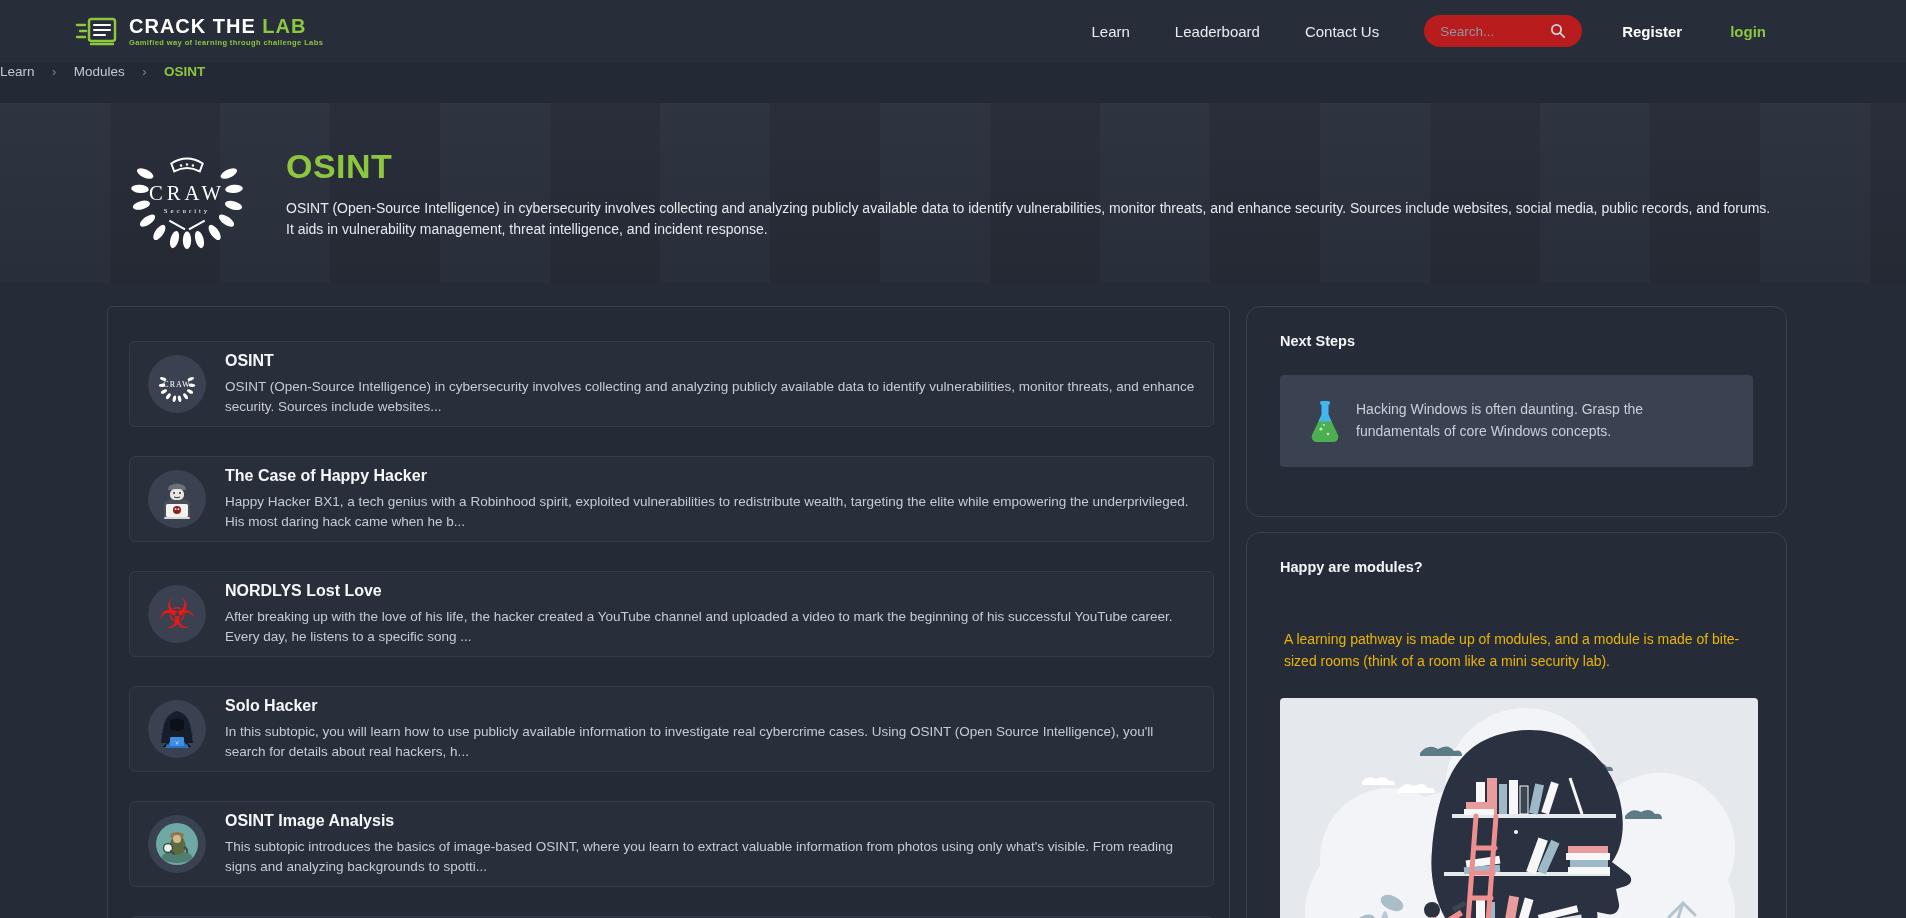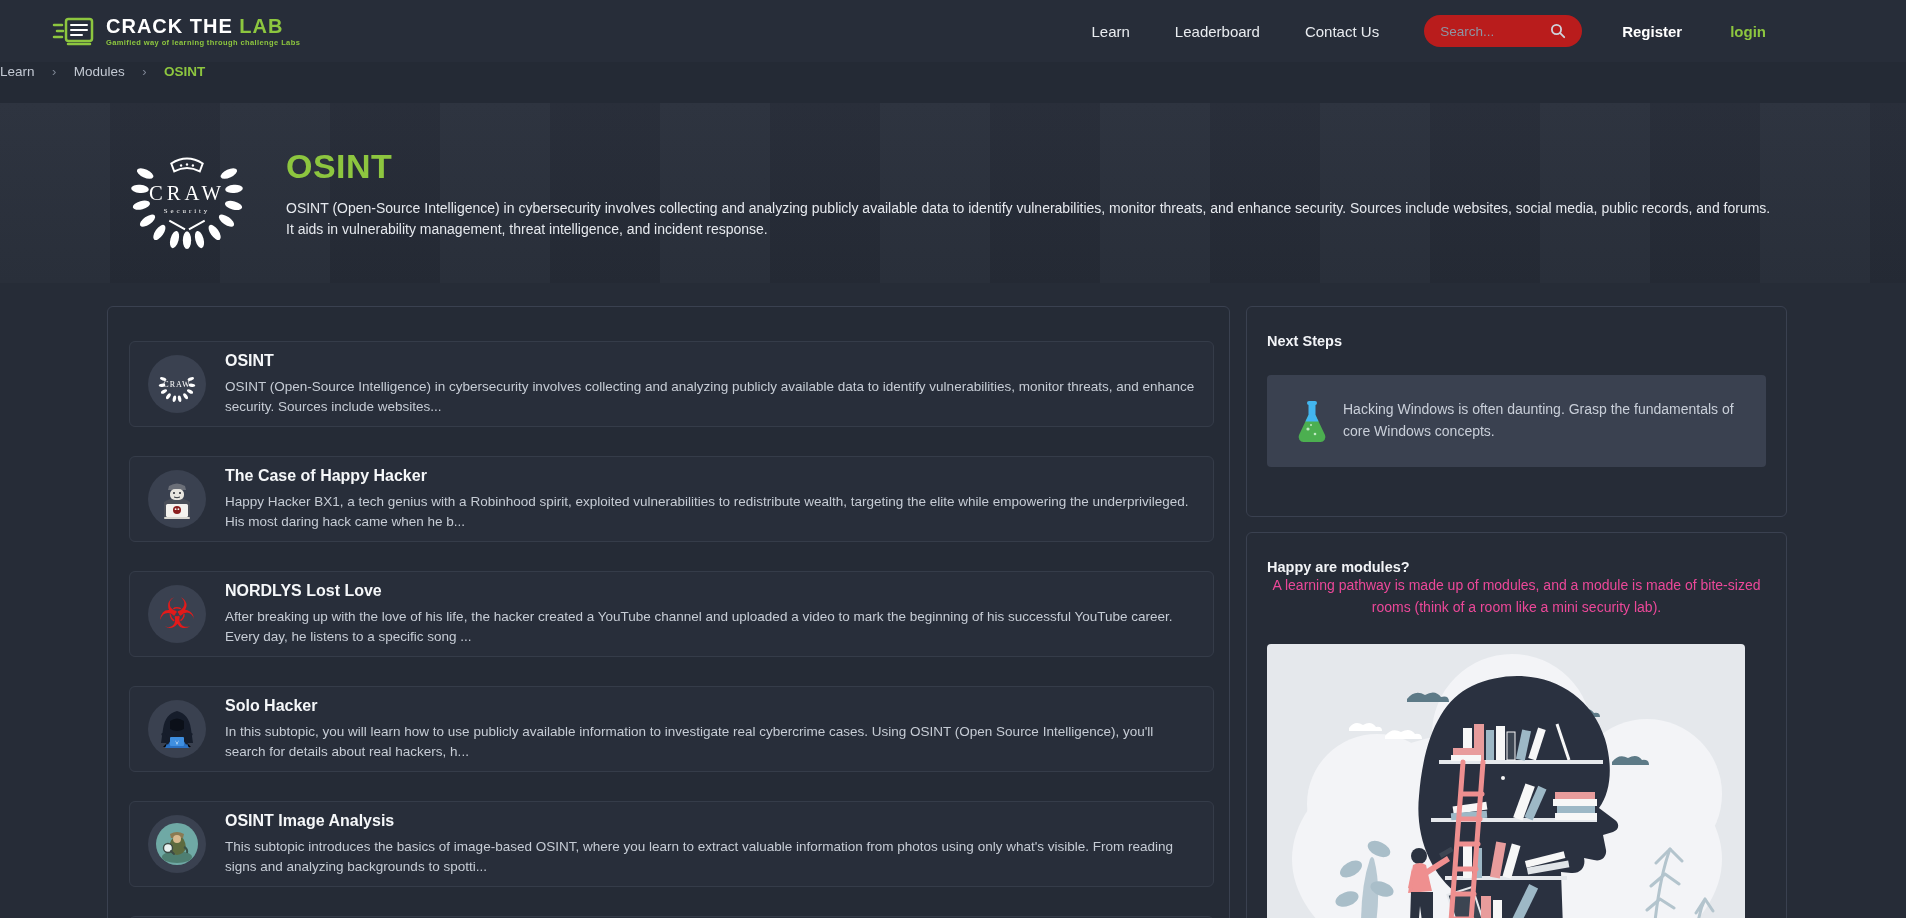--- a/index.html
+++ b/index.html
@@ -9,21 +9,21 @@
     background:#262c37;
     color:#eef1f4;
     position:relative;
   }
   a { text-decoration:none; color:inherit; cursor:pointer; }
 
   
   .navbar {
     height:62px; background:#272d39;
     display:flex; align-items:center; justify-content:space-between;
-    padding:0 140px 0 52px;
+    padding:0 140px 0 75px;
   }
   .logo { display:flex; align-items:center; gap:10px; cursor:pointer; }
   .logo-text { line-height:1; }
   .logo-title { font-size:20px; font-weight:bold; letter-spacing:1px; color:#ffffff; }
   .logo-title .accent { color:#8dc63f; }
   .logo-tagline { font-size:7.5px; color:#8dc63f; font-weight:bold; margin-top:3px; letter-spacing:.4px; }
   .nav-right { display:flex; align-items:center; }
   .nav-link { font-size:15px; color:#e9ecf0; margin-right:45px; }
   .search-pill {
     display:flex; align-items:center; background:#b91c1c; border-radius:18px;
@@ -69,30 +69,30 @@
   .module-icon {
     width:58px; height:58px; border-radius:50%; background:#3a4150; flex:none;
     display:flex; align-items:center; justify-content:center; overflow:hidden;
   }
   .module-title { font-size:16px; font-weight:bold; color:#f5f7f9; margin-bottom:7px; }
   .module-desc { font-size:13.5px; line-height:1.45; color:#c6ccd5; }
   .module-card.partial { height:60px; margin-bottom:0; }
 
   
   .sidebar { width:541px; display:flex; flex-direction:column; gap:15px; }
-  .side-panel { border:1px solid #3a4150; border-radius:6px; background:#262c37; padding:26px 20px; }
+  .side-panel { border:1px solid #3a4150; border-radius:14px; background:#262c37; padding:26px 33px; }
   .side-heading { font-size:14.5px; font-weight:bold; color:#f2f4f7; }
   .next-steps { height:211px; }
   .next-card {
     margin-top:26px; background:#3a4150; border-radius:4px; padding:24px 26px;
     display:flex; align-items:center; gap:12px; cursor:pointer;
   }
   .next-card-text { font-size:14px; line-height:1.55; color:#c9cfd9; }
   .what-modules { height:480px; }
-  .what-body { font-size:14px; line-height:1.55; color:#ec4899; text-align:center; padding:0 4px; }
+  .what-body { margin-top:54px; font-size:14px; line-height:1.55; color:#eab308; padding:0 4px; }
   .illustration-wrap { margin-top:26px; border-radius:4px; overflow:hidden; width:478px; height:300px; }
 
   .icon-svg { display:block; }
   .bio-glyph { font-size:42px; color:#e31a1a; line-height:1; font-family:"DejaVu Sans",sans-serif; }
 </style>
 </head>
 <body>
 
 <header class="navbar">
   <div class="logo">

